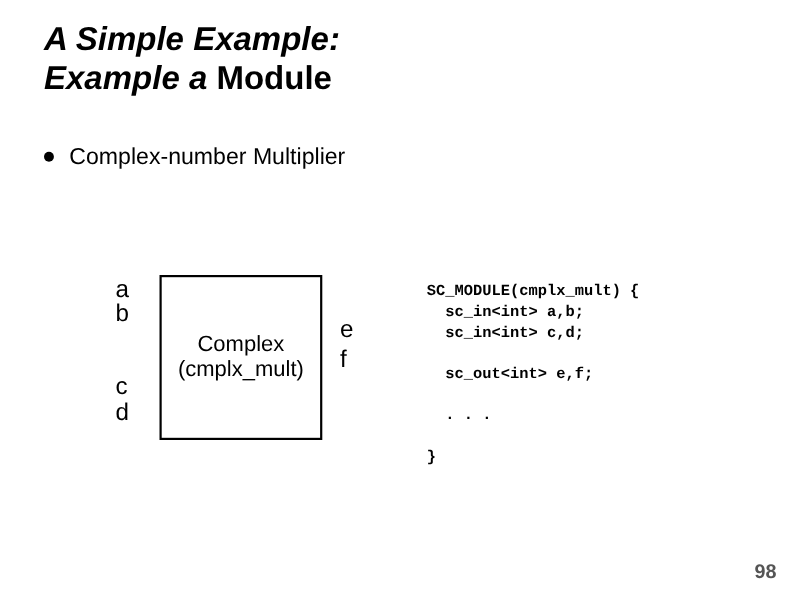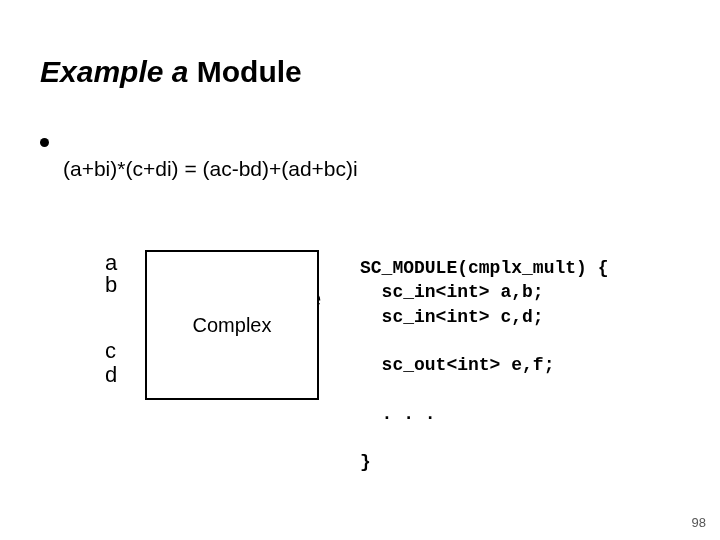--- a/index.html
+++ b/index.html
@@ -51,21 +51,21 @@
     position: absolute;
     left: 85px;
     top: 250px;
     width: 260px;
     height: 180px;
   }
   .module-box {
     position: absolute;
     left: 60px;
     top: 0px;
-    width: 174px;
+    width: 148px;
     height: 150px;
     border: 2px solid #000;
     background: #fff;
     box-sizing: border-box;
     display: flex;
     flex-direction: column;
     justify-content: center;
     align-items: center;
     font-size: 20px;
     line-height: 1.15;
@@ -77,62 +77,63 @@
   }
   .port.a { left: 20px; top: 0px; }
   .port.b { left: 20px; top: 22px; }
   .port.c { left: 20px; top: 88px; }
   .port.d { left: 20px; top: 112px; }
   .port.e { left: 224px; top: 36px; }
   .port.f { left: 224px; top: 64px; }
   
   .code {
     position: absolute;
-    left: 360px;
+    left: 388px;
     top: 256px;
     font-family: "Courier New", Courier, monospace;
-    font-size: 18px;
+    font-size: 14px;
     font-weight: bold;
     line-height: 1.35;
     white-space: pre;
   }
   
   .pagenum {
     position: absolute;
     right: 14px;
     bottom: 10px;
-    font-size: 13px;
+    font-size: 18px;
     color: #555;
+    font-weight: bold;
   }
 </style>
 </head>
 <body>
 
 <div class="title">
-  <br>
+  <span>A Simple Example:</span><br>
   <span>Example a </span><span class="nonital">Module</span>
 </div>
 
 <div class="bullet-row">
   <div class="bullet-dot"></div>
   <div class="bullet-text">
-    <br>
-    <span>(a+bi)*(c+di) = (ac-bd)+(ad+bc)i</span>
+    <span>Complex-number Multiplier</span><br>
   </div>
 </div>
 
 <div class="diagram">
   <div class="port a">a</div>
   <div class="port b">b</div>
   <div class="port c">c</div>
   <div class="port d">d</div>
   <div class="port e">e</div>
   <div class="port f">f</div>
   <div class="module-box">
     <div>Complex</div>
+    <div>(cmplx_mult)</div>
   </div>
 </div>
 
 <div class="code"><span>SC_MODULE(cmplx_mult) {</span>
 <span>  sc_in&lt;int&gt; a,b;</span>
 <span>  sc_in&lt;int&gt; c,d;</span>
 <span></span>
 <span>  sc_out&lt;int&gt; e,f;</span>
 <span></span>
 <span>  . . .</span>

